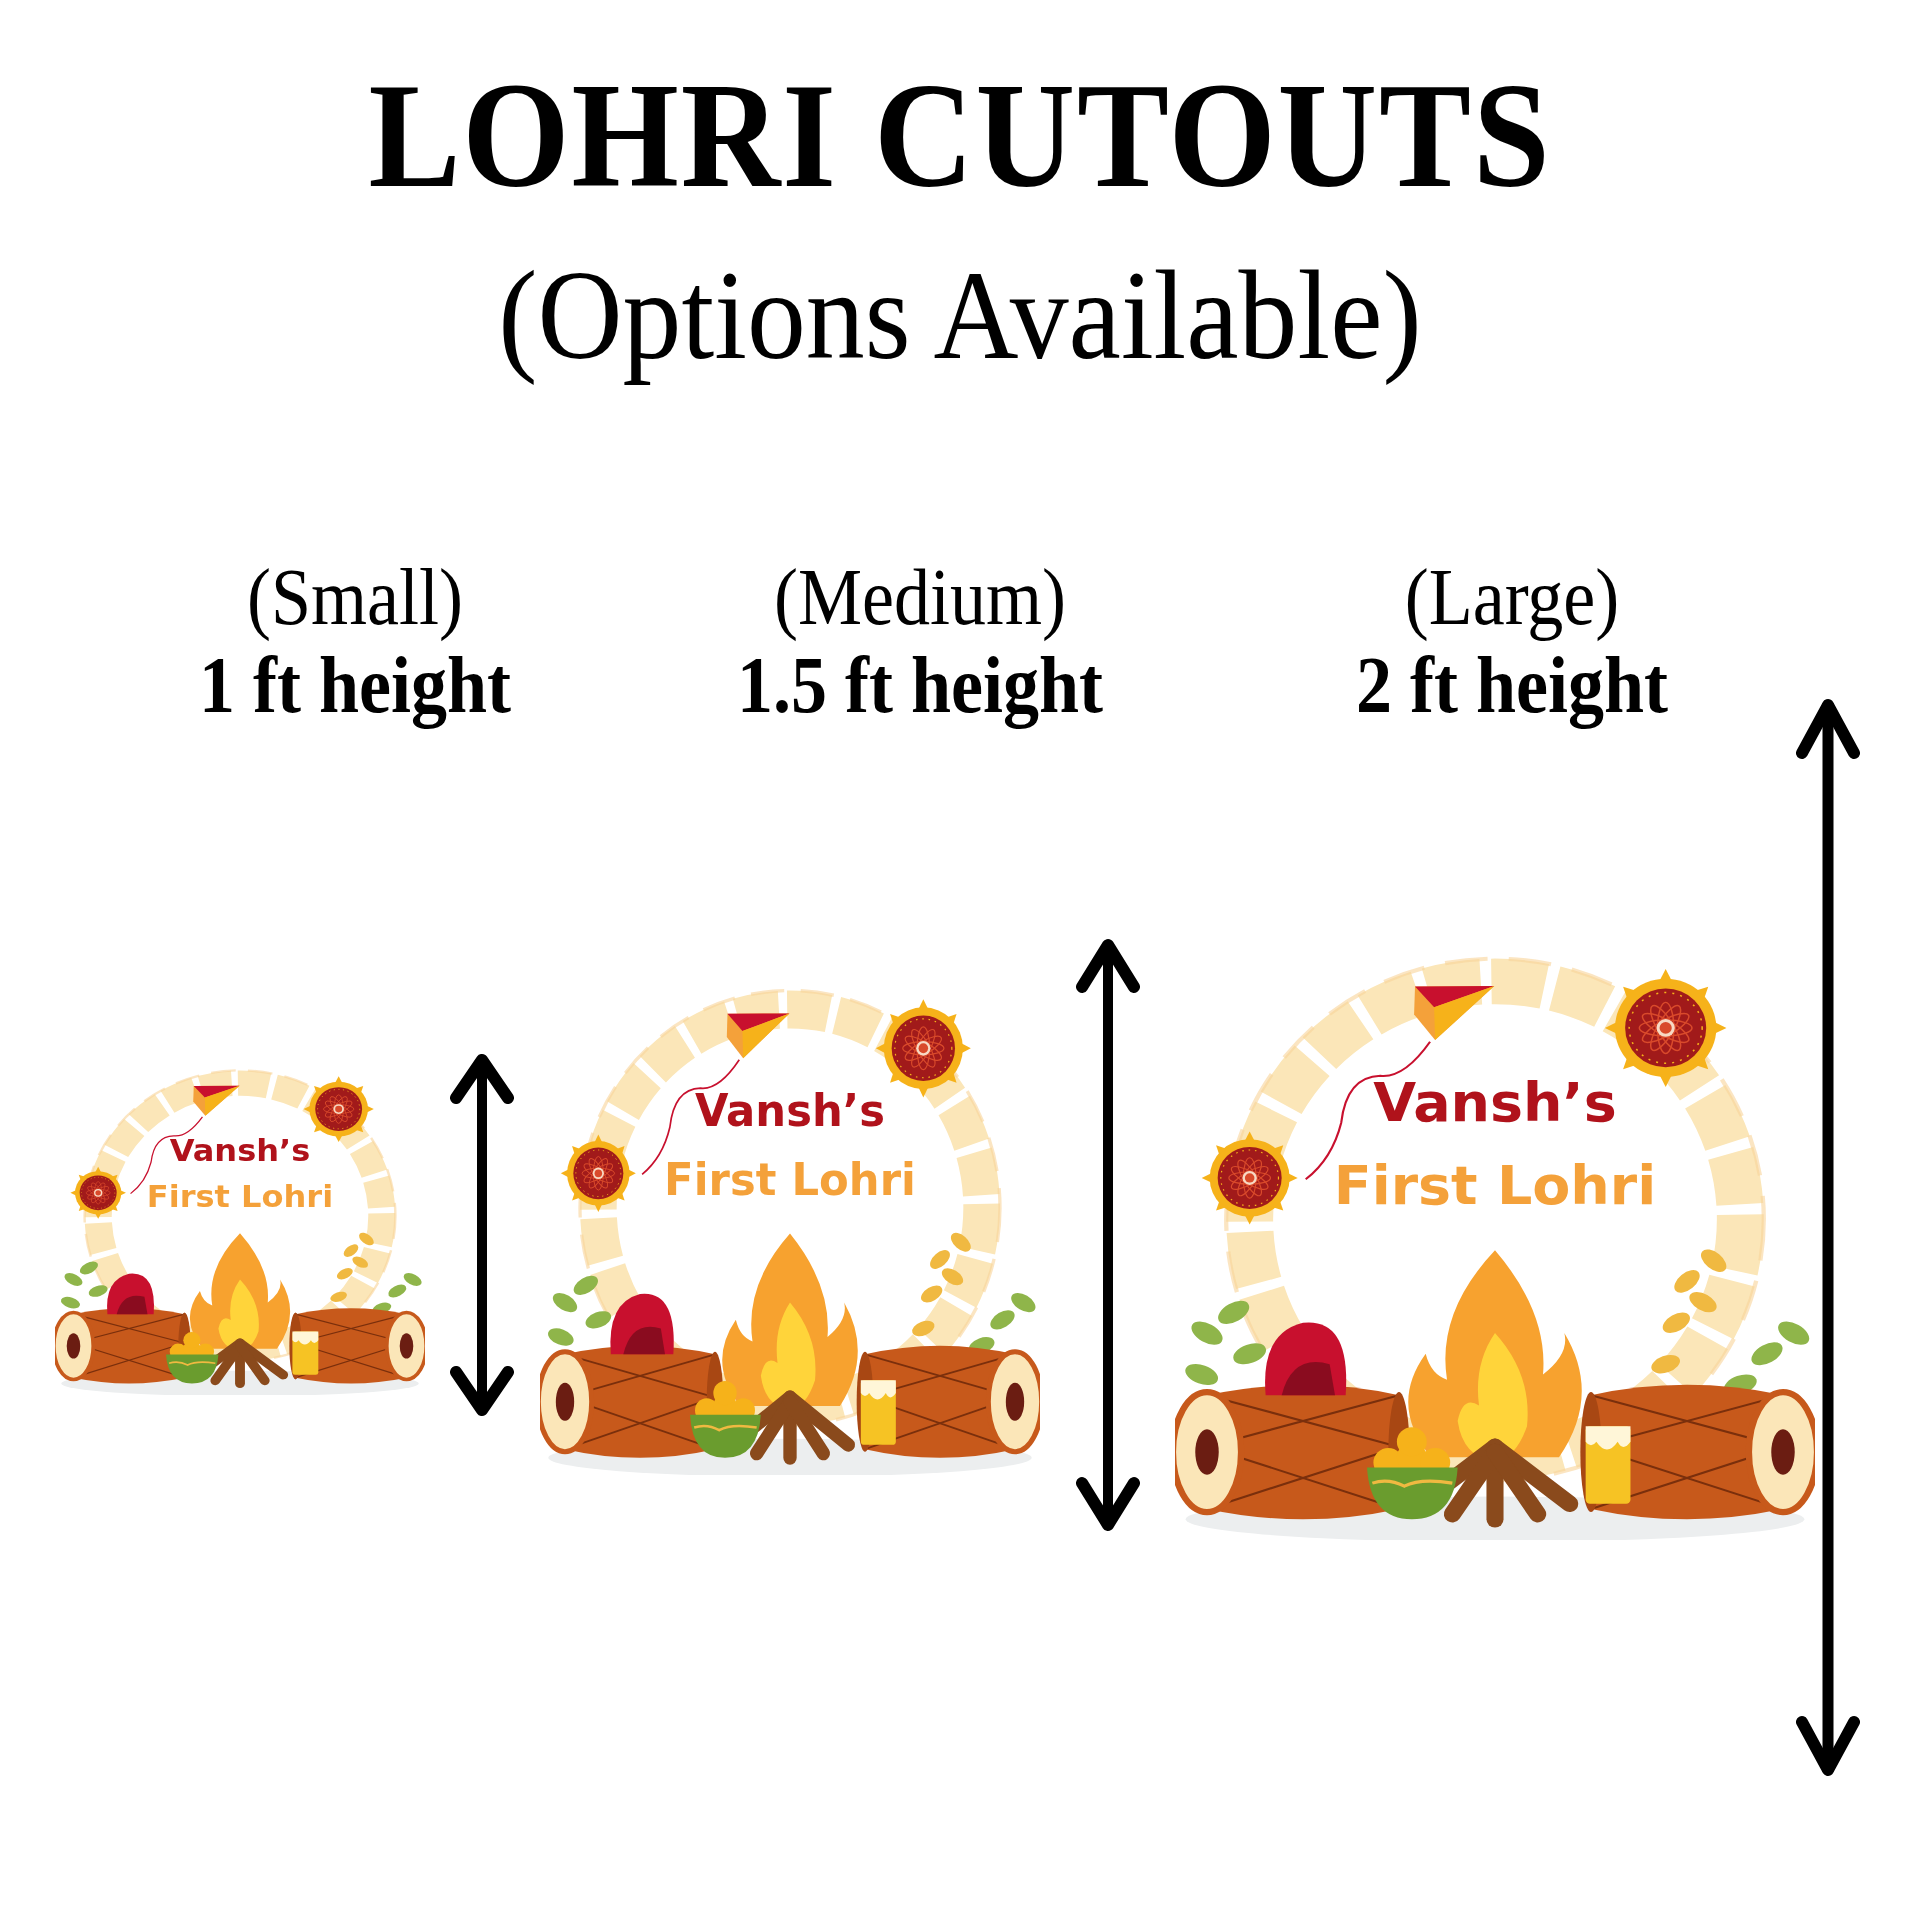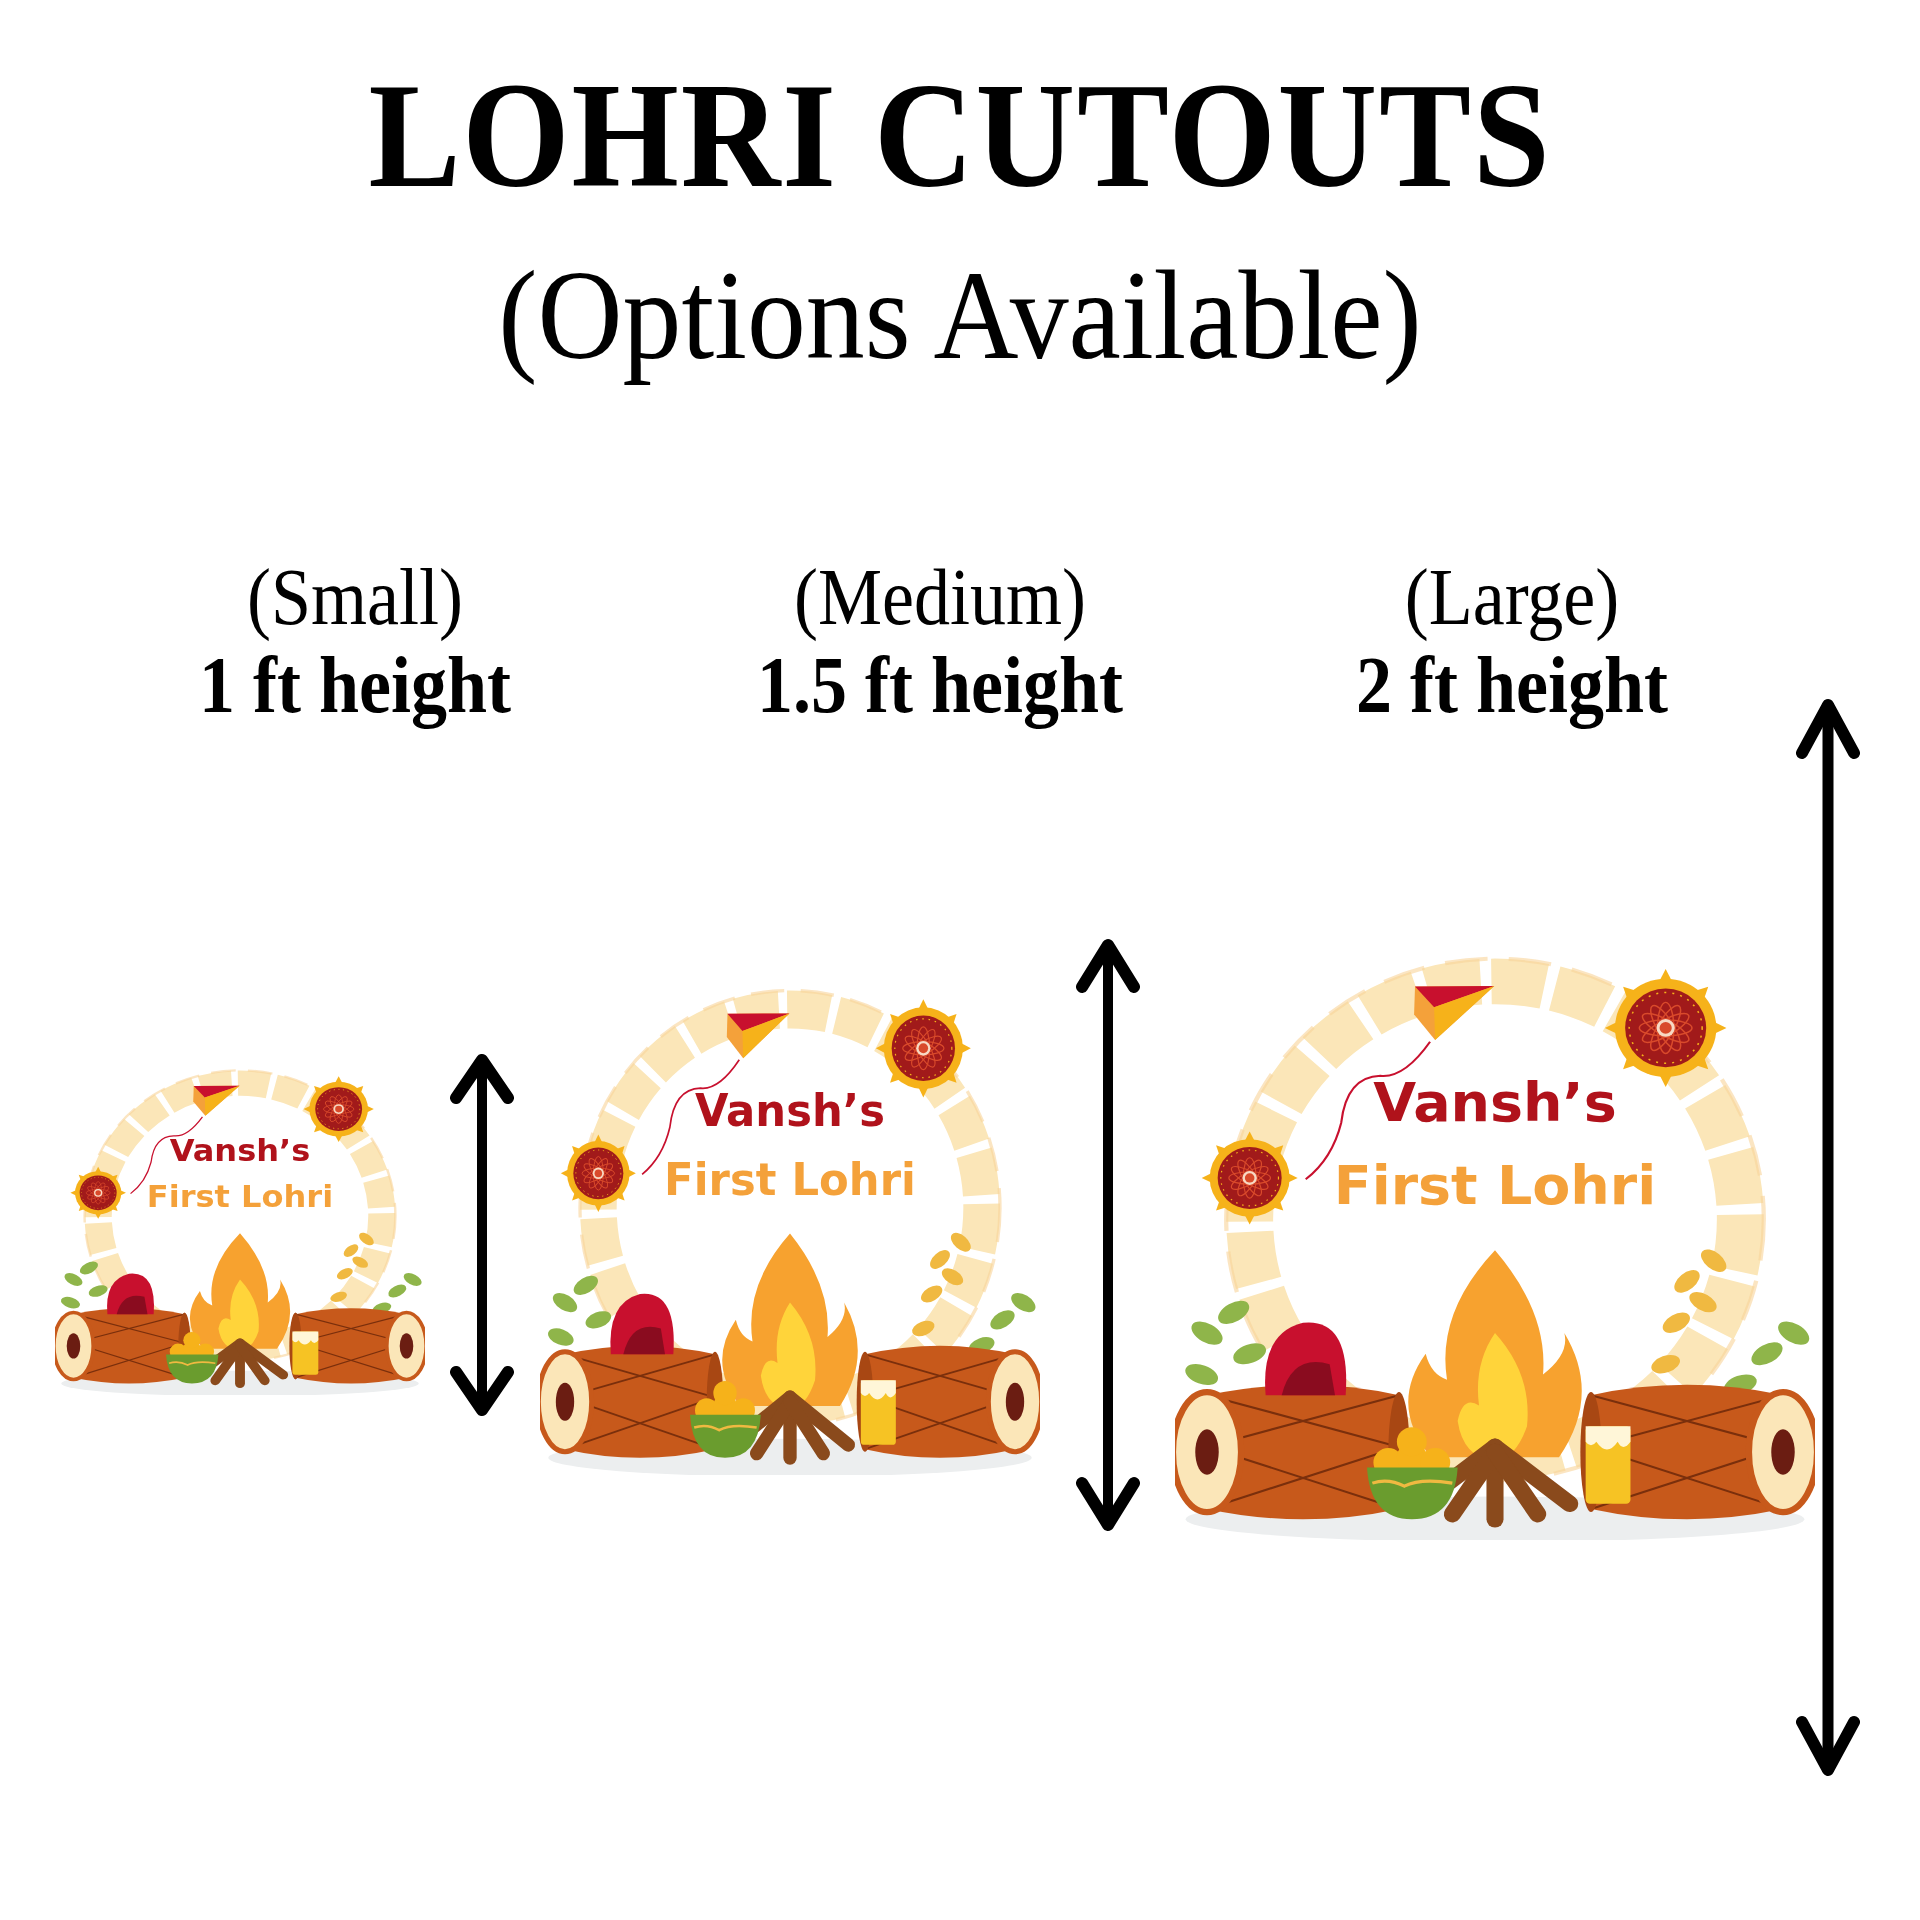--- a/index.html
+++ b/index.html
@@ -17,21 +17,21 @@
 </head>
 <body>
 
 <div class="title">LOHRI CUTOUTS</div>
 <div class="subtitle">(Options Available)</div>
 
 <div class="size-col" style="left:95px;">
   <span class="size-name">(Small)</span>
   <span class="size-height">1 ft height</span>
 </div>
-<div class="size-col" style="left:680px;">
+<div class="size-col" style="left:660px;">
   <span class="size-name">(Medium)</span>
   <span class="size-height">1.5 ft height</span>
 </div>
 <div class="size-col" style="left:1252px;">
   <span class="size-name">(Large)</span>
   <span class="size-height">2 ft height</span>
 </div>
 
 <svg width="0" height="0" style="position:absolute">
   <defs>

